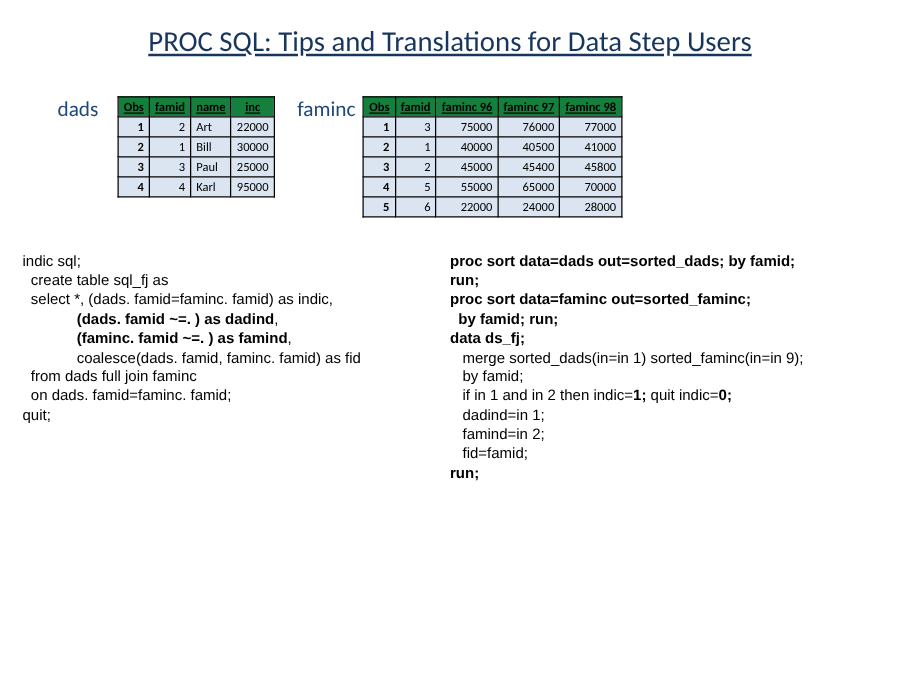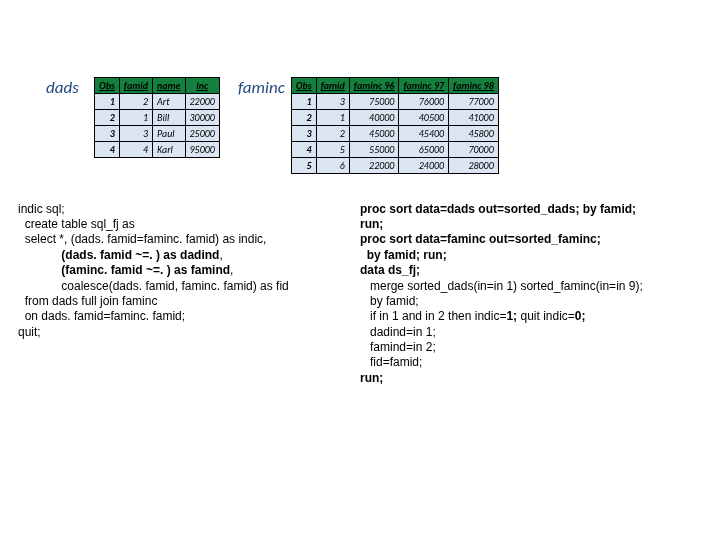--- a/index.html
+++ b/index.html
@@ -19,21 +19,21 @@
     padding-top: 20px;
     line-height: 1.25;
   }
   .title .underline { text-decoration: underline; }
   .tables-row {
     display: flex;
     gap: 18px;
     padding: 28px 24px 0 46px;
     align-items: flex-start;
   }
-  .tbl-group { display: flex; align-items: flex-start; gap: 6px; font-style: italic; }
+  .tbl-group { display: flex; align-items: flex-start; gap: 6px; }
   .tbl-label {
     font-size: 17px;
     color: #1F497D;
     padding-top: 0;
     min-width: 42px;
   }
   table { border-collapse: collapse; font-size: 10px; }
   th, td {
     border: 1px solid #000;
     padding: 1px 4px;
@@ -58,21 +58,21 @@
     white-space: pre;
   }
   .code-left { width: 330px; }
   .code-right { flex: 1; }
   .bold { font-weight: bold; }
 </style>
 </head>
 <body>
 
 <div class="title">
-  <br>
+  <span class="underline">PROC SQL: Tips and Translations for Data Step Users</span><br>
 </div>
 
 <div class="tables-row">
 
   <div class="tbl-group">
     <div class="tbl-label">dads</div>
     <table>
       <tbody>
           <tr>
         <th>Obs</th>

